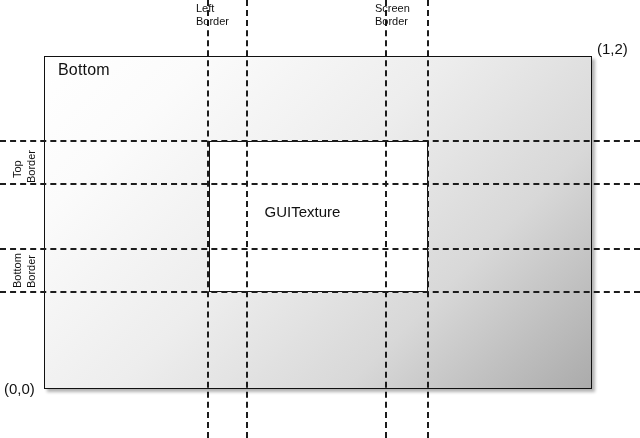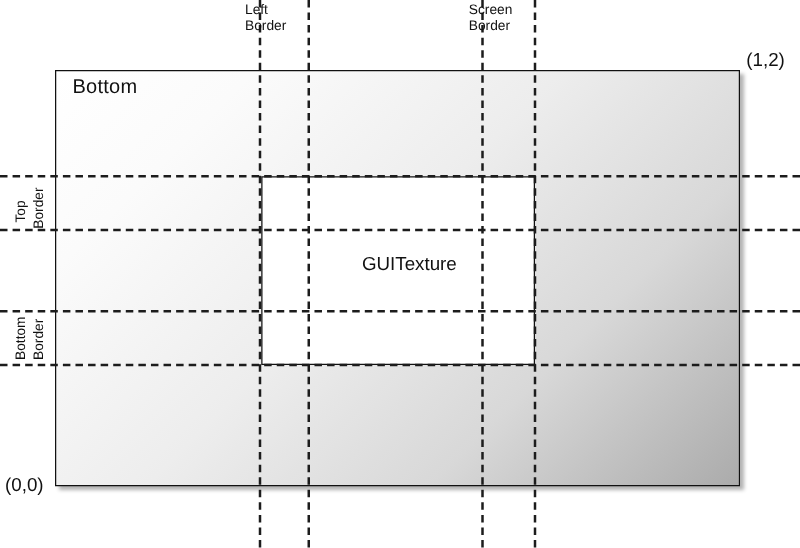--- a/index.html
+++ b/index.html
@@ -27,21 +27,21 @@
 
   
   .guitex-rect{
     position:absolute;
     left:209px;top:141px;width:219px;height:151px;
     background:#ffffff;
     border:1.5px solid #111111;
     box-sizing:border-box;
   }
   .guitex-label{
-    position:absolute;left:218px;top:202px;width:219px;
+    position:absolute;left:193px;top:202px;width:219px;
     text-align:center;
     font-size:15px;line-height:20px;
     color:#111;
   }
 
   
   .vline{
     position:absolute;top:0;width:0;height:438px;
     border-left:2px dashed #1c1c1c;
   }

